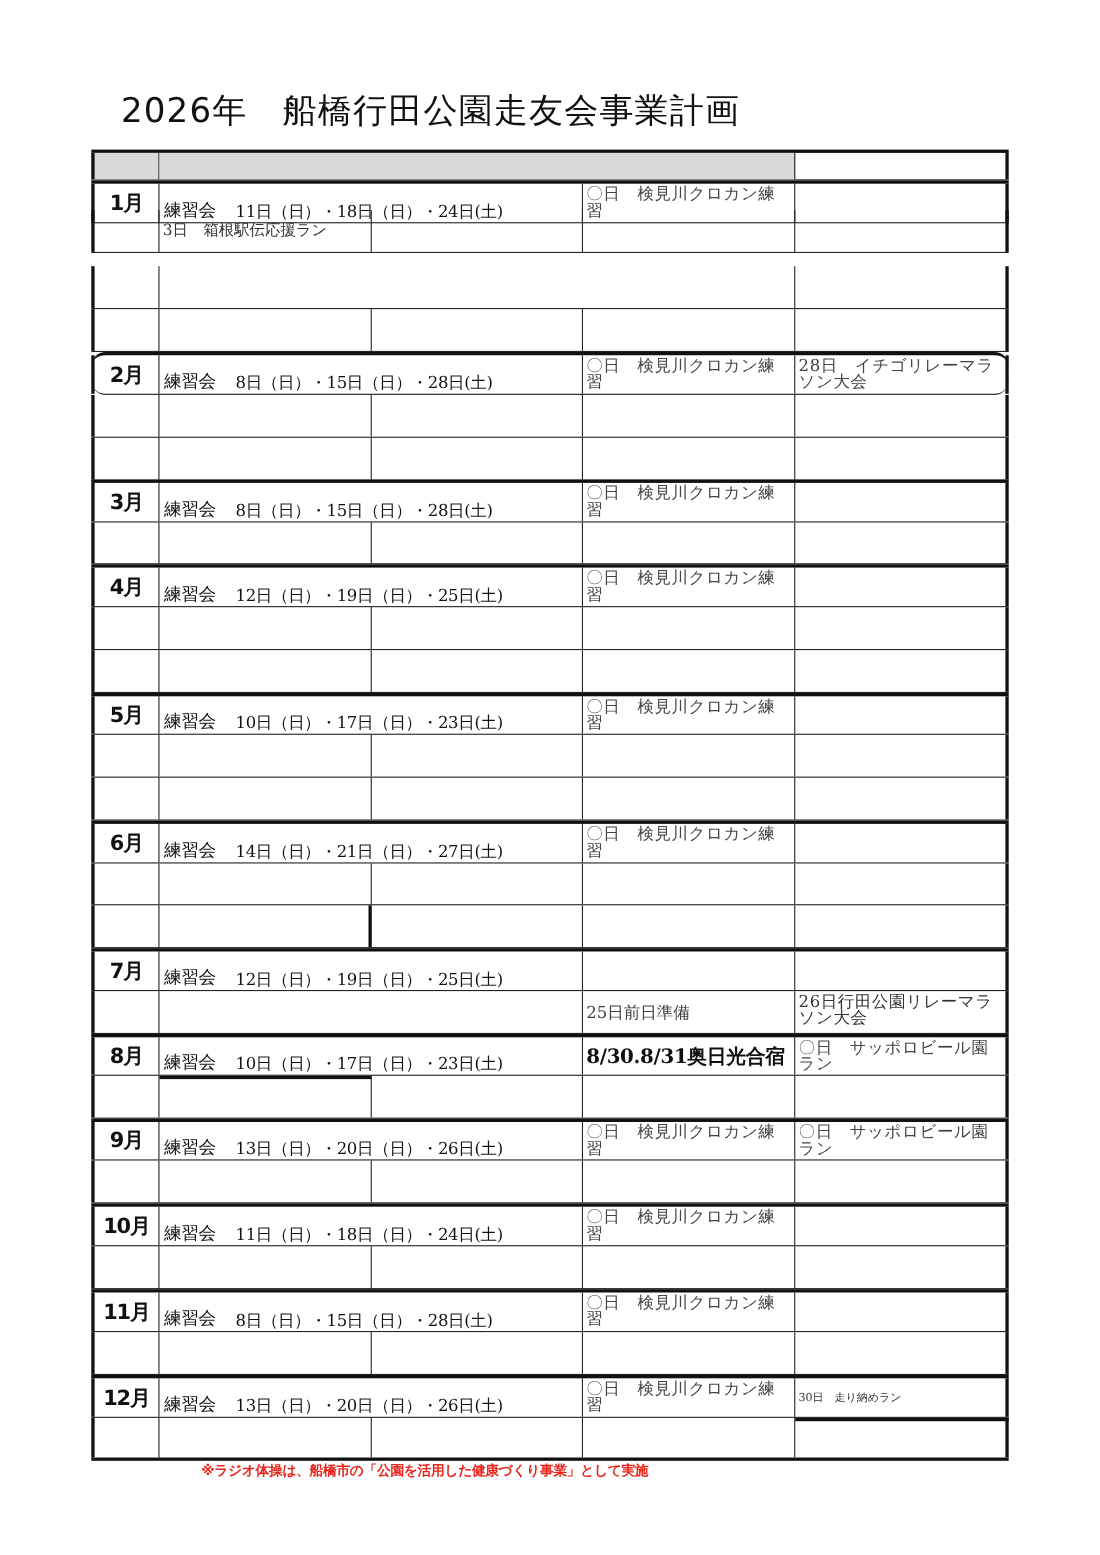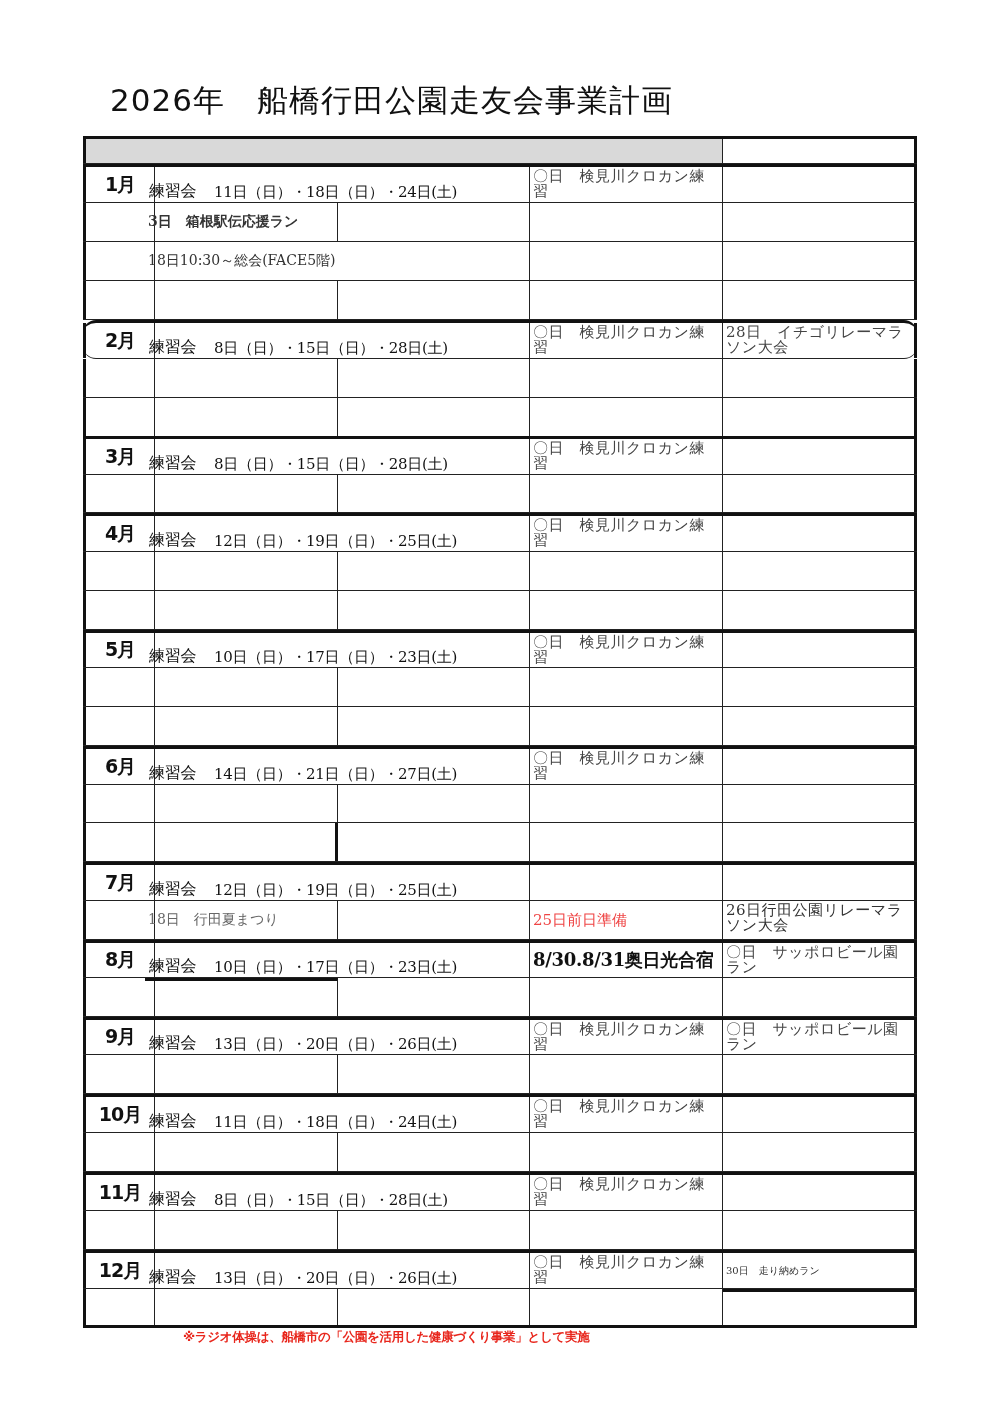--- a/index.html
+++ b/index.html
@@ -6,21 +6,21 @@
   body { width: 1000px; height: 1414px; position: relative; overflow: hidden;
          font-family: "DejaVu Serif", "Liberation Serif", serif; color: #111; }
   .title { position: absolute; left: 92px; top: 80px; font-family: "DejaVu Sans", "Liberation Sans", sans-serif;
            font-size: 31px; letter-spacing: 1px; color: #111; white-space: nowrap; margin-left: 18px; }
   .sheet { position: absolute; left: 83px; top: 136px; width: 834px; height: 1192px; }
   .row { position: absolute; left: 0; width: 834px; }
   .cell { position: absolute; top: 0; height: 100%; box-sizing: border-box;
           border-right: 1.5px solid #222; overflow: hidden; }
   .row { border-bottom: 1.5px solid #222; box-sizing: border-box; }
   .row.thick-top { border-top: 3px solid #111; }
-  .c0 { left: 0; width: 72px; border-left: 3px solid #111; }
+  .c0 { left: 0; width: 62px; border-left: 3px solid #111; }
   .c1 { left: 62px; width: 193px; }
   .c12 { left: 62px; width: 385px; }
   .c2 { left: 255px; width: 192px; }
   .c3 { left: 447px; width: 193px; }
   .c4 { left: 640px; width: 194px; border-right: 3px solid #111; }
   .month { font-family: "DejaVu Sans", "Liberation Sans", sans-serif; font-weight: bold;
            font-size: 19px; display: flex; align-items: center; justify-content: center; letter-spacing: -1px; }
   .practice { font-size: 15px; padding-left: 4px; display: flex; align-items: flex-end; white-space: nowrap; letter-spacing: -0.3px; }
   .practice .lbl { font-family: "DejaVu Sans", "Liberation Sans", sans-serif; font-size: 16px; margin-right: 18px; }
   .note { font-size: 14px; padding-left: 3px; display: flex; align-items: center; white-space: nowrap; color: #333; }
@@ -46,30 +46,29 @@
 
   <div class="row thick-top" style="top:28px;height:39px;">
     <div class="cell c0 month">1月</div>
     <div class="cell c12 practice">
         <span class="lbl">練習会</span>
         <span>11日（日）・18日（日）・24日(土)</span>
       </div>
     <div class="cell c3 wrap2">〇日　検見川クロカン練習</div>
     <div class="cell c4 wrap2"></div>
   </div>
-  <div class="row" style="top:67px;height:39px;font-weight:bold;">
+  <div class="row" style="top:55px;height:39px;">
     <div class="cell c0"></div>
     <div class="cell c1 note">3日　箱根駅伝応援ラン</div>
     <div class="cell c2"></div>
     <div class="cell c3"></div>
     <div class="cell c4"></div>
   </div>
   <div class="row" style="top:106px;height:39px;">
     <div class="cell c0"></div>
-    <div class="cell c12 note">18日10:30～総会(FACE5階)</div>
     <div class="cell c3"></div>
     <div class="cell c4"></div>
   </div>
   <div class="row" style="top:145px;height:39px;">
     <div class="cell c0"></div>
     <div class="cell c1"></div>
     <div class="cell c2"></div>
     <div class="cell c3"></div>
     <div class="cell c4"></div>
   </div>
@@ -191,23 +190,22 @@
     <div class="cell c0 month">7月</div>
     <div class="cell c12 practice">
         <span class="lbl">練習会</span>
         <span>12日（日）・19日（日）・25日(土)</span>
       </div>
     <div class="cell c3 wrap2"></div>
     <div class="cell c4 wrap2"></div>
   </div>
   <div class="row" style="top:765px;height:39px;">
     <div class="cell c0"></div>
-    <div class="cell c1 note" style="color:#666;">18日　行田夏まつり</div>
     <div class="cell c2"></div>
-    <div class="cell c3 note" style="font-size:15px;color:#ef4444;">25日前日準備</div>
+    <div class="cell c3 note" style="font-size:15px;color:#404040;">25日前日準備</div>
     <div class="cell c4 wrap2" style="color:#333;">26日行田公園リレーマラソン大会</div>
   </div>
 
   <div class="row thick-top" style="top:804px;height:38px;">
     <div class="cell c0 month">8月</div>
     <div class="cell c12 practice">
         <span class="lbl">練習会</span>
         <span>10日（日）・17日（日）・23日(土)</span>
       </div>
     <div class="cell c3 bold-note">8/30.8/31奥日光合宿</div>

